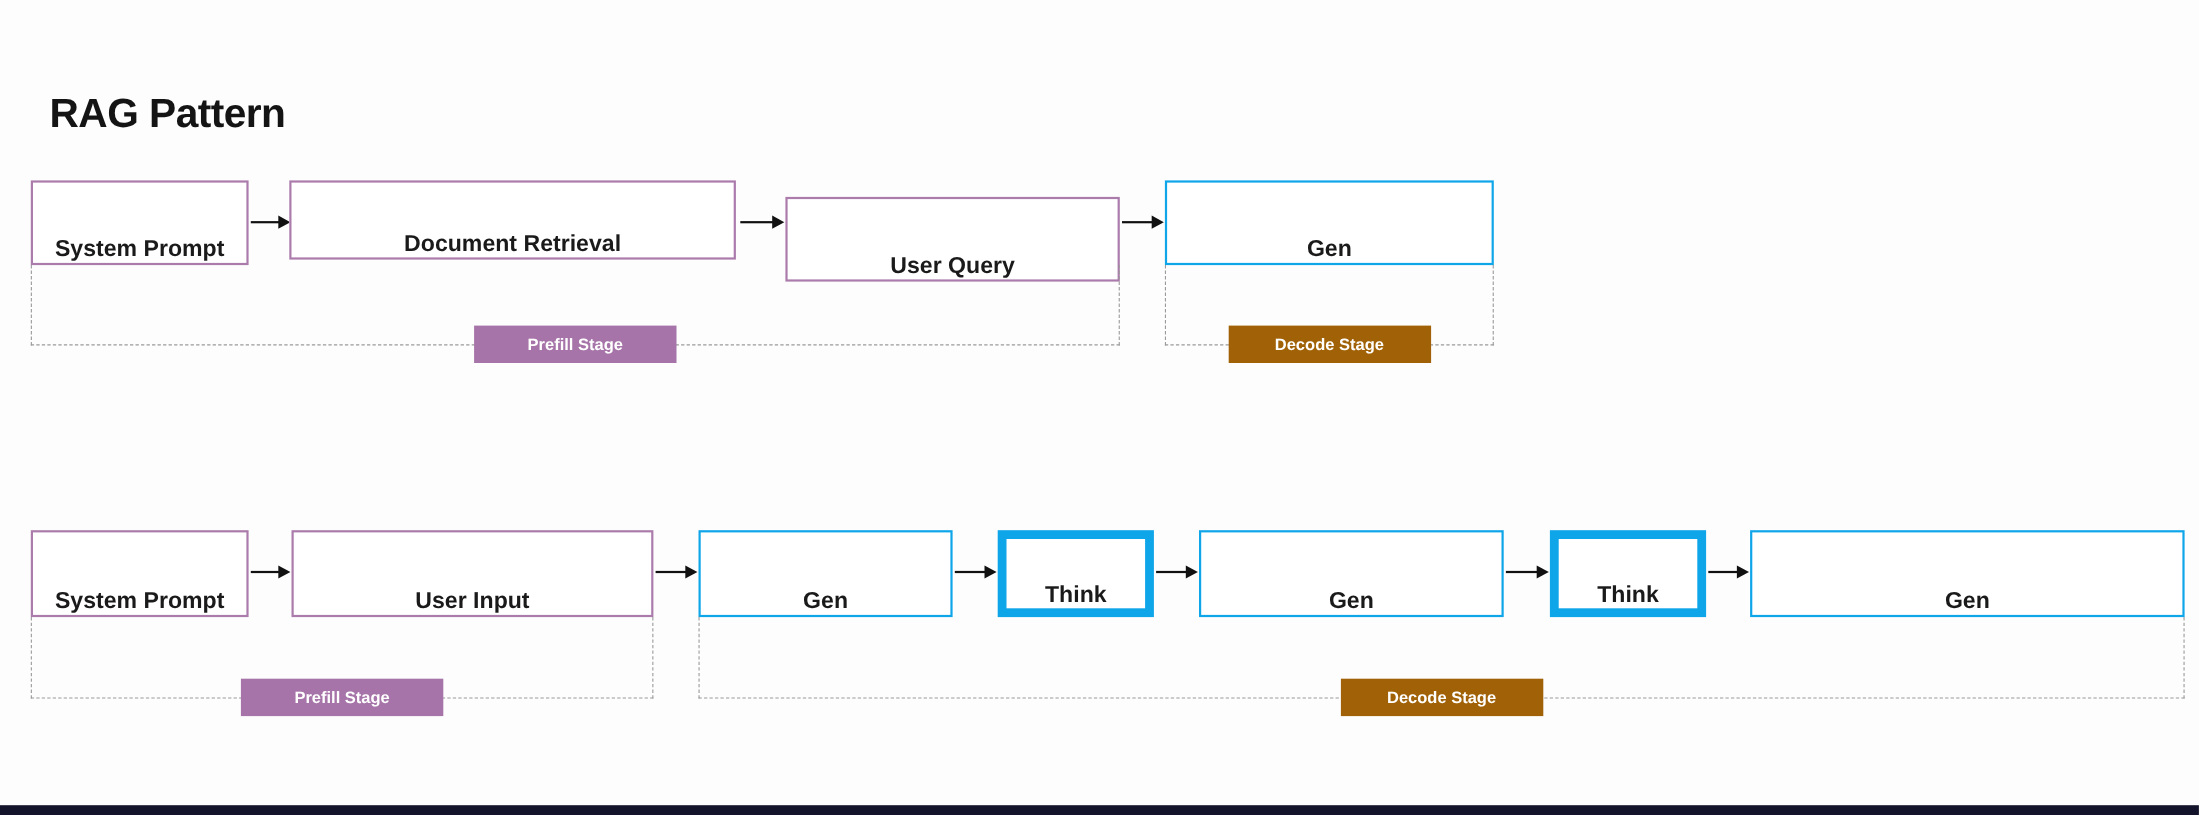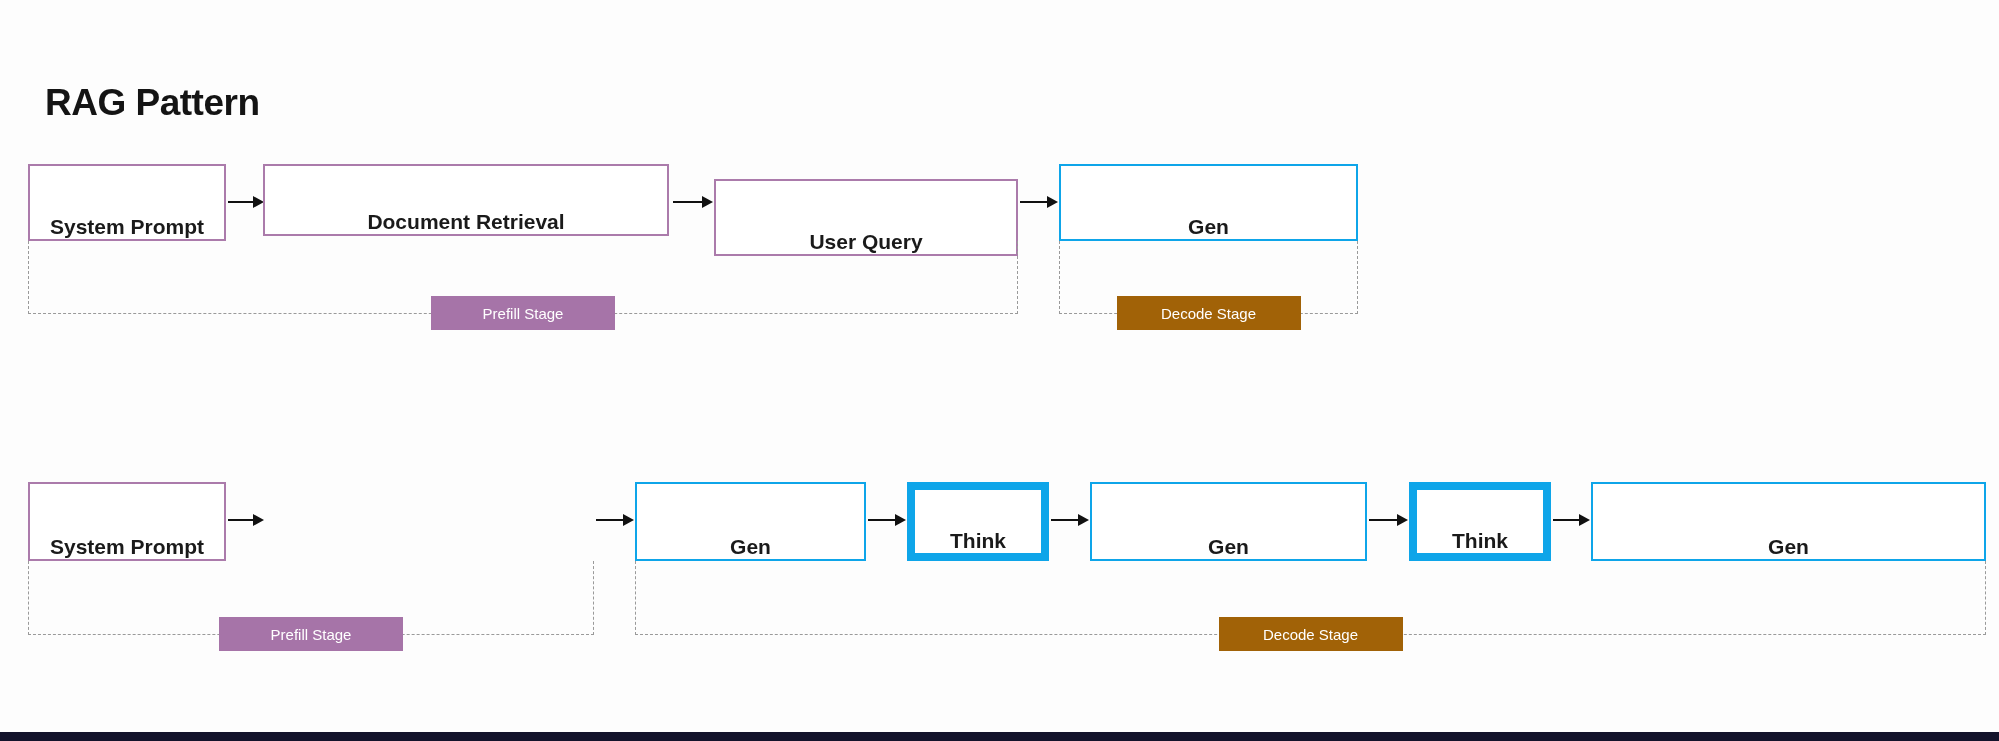--- a/index.html
+++ b/index.html
@@ -64,21 +64,21 @@
     left: 50%;
     bottom: 0;
     transform: translate(-50%, 50%);
     min-width: 184px;
     height: 34px;
     display: flex;
     align-items: center;
     justify-content: center;
     color: #ffffff;
     font-size: 15px;
-    font-weight: 400;
+    font-weight: 700;
     white-space: nowrap;
     padding: 0 16px;
   }
   .badge.prefill { background: #a674a8; }
   .badge.decode  { background: #a16207; }
   .footer-bar {
     position: absolute;
     left: 0;
     bottom: 0;
     width: 100%;
@@ -127,20 +127,23 @@
     </div>
   </div>
 
 
   <div class="node light" style="left:28px; top:482px; width:198px; height:79px;">
     <span>System Prompt</span>
   </div>
 
   <div class="arrow" style="left:228px; top:519px; width:26px;"></div>
 
+  <div class="node light" style="left:265px; top:482px; width:329px; height:79px;">
+    <span>User Input</span>
+  </div>
 
   <div class="arrow" style="left:596px; top:519px; width:28px;"></div>
 
   <div class="node dark" style="left:635px; top:482px; width:231px; height:79px;">
     <span>Gen</span>
   </div>
 
   <div class="arrow" style="left:868px; top:519px; width:28px;"></div>
 
   <div class="node think" style="left:907px; top:482px; width:142px; height:79px;">

